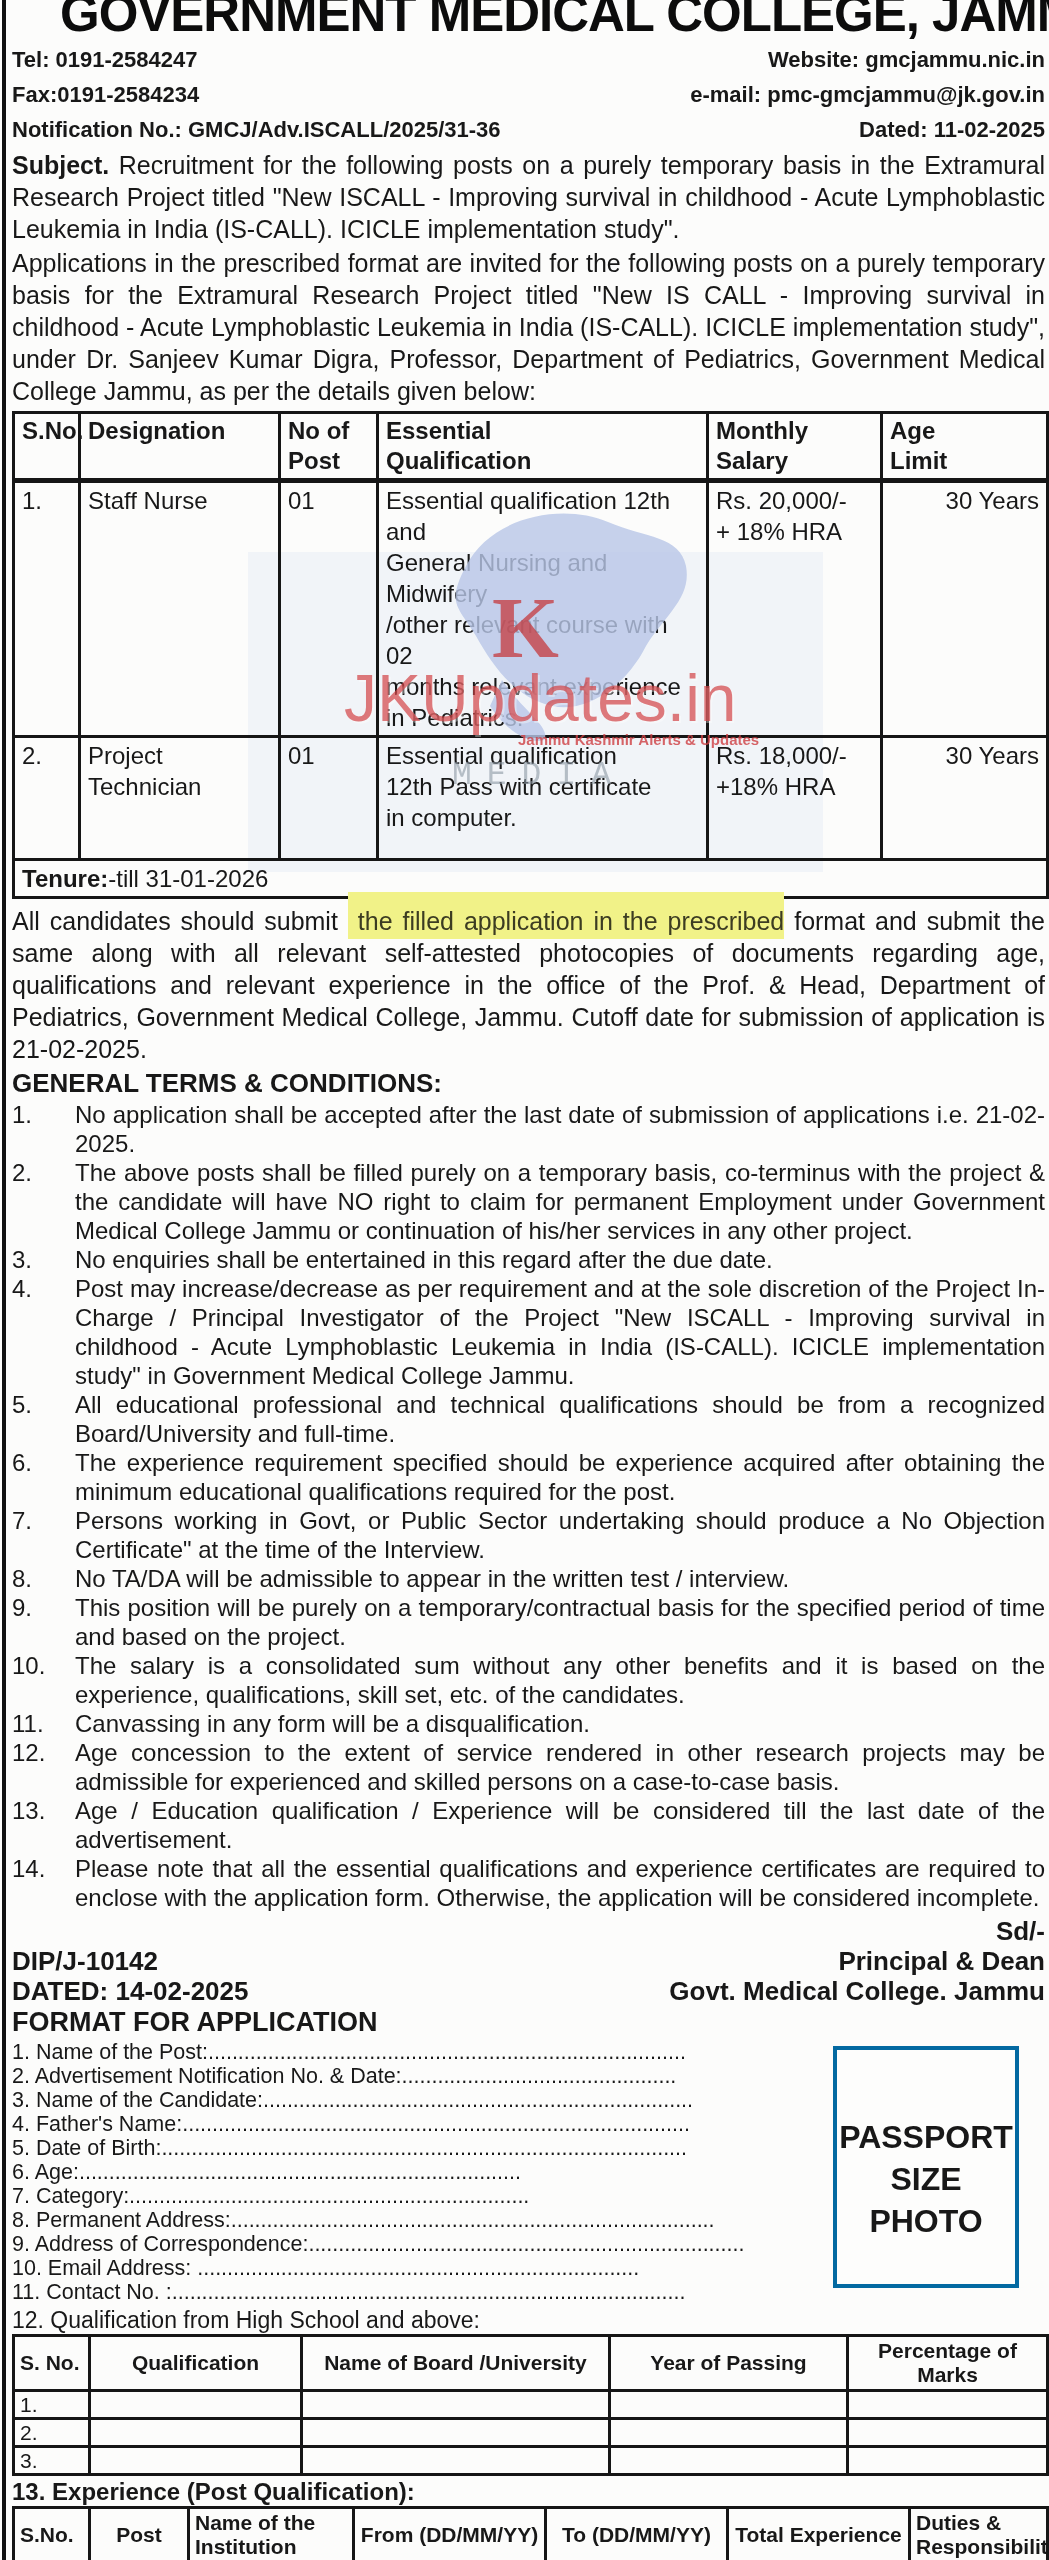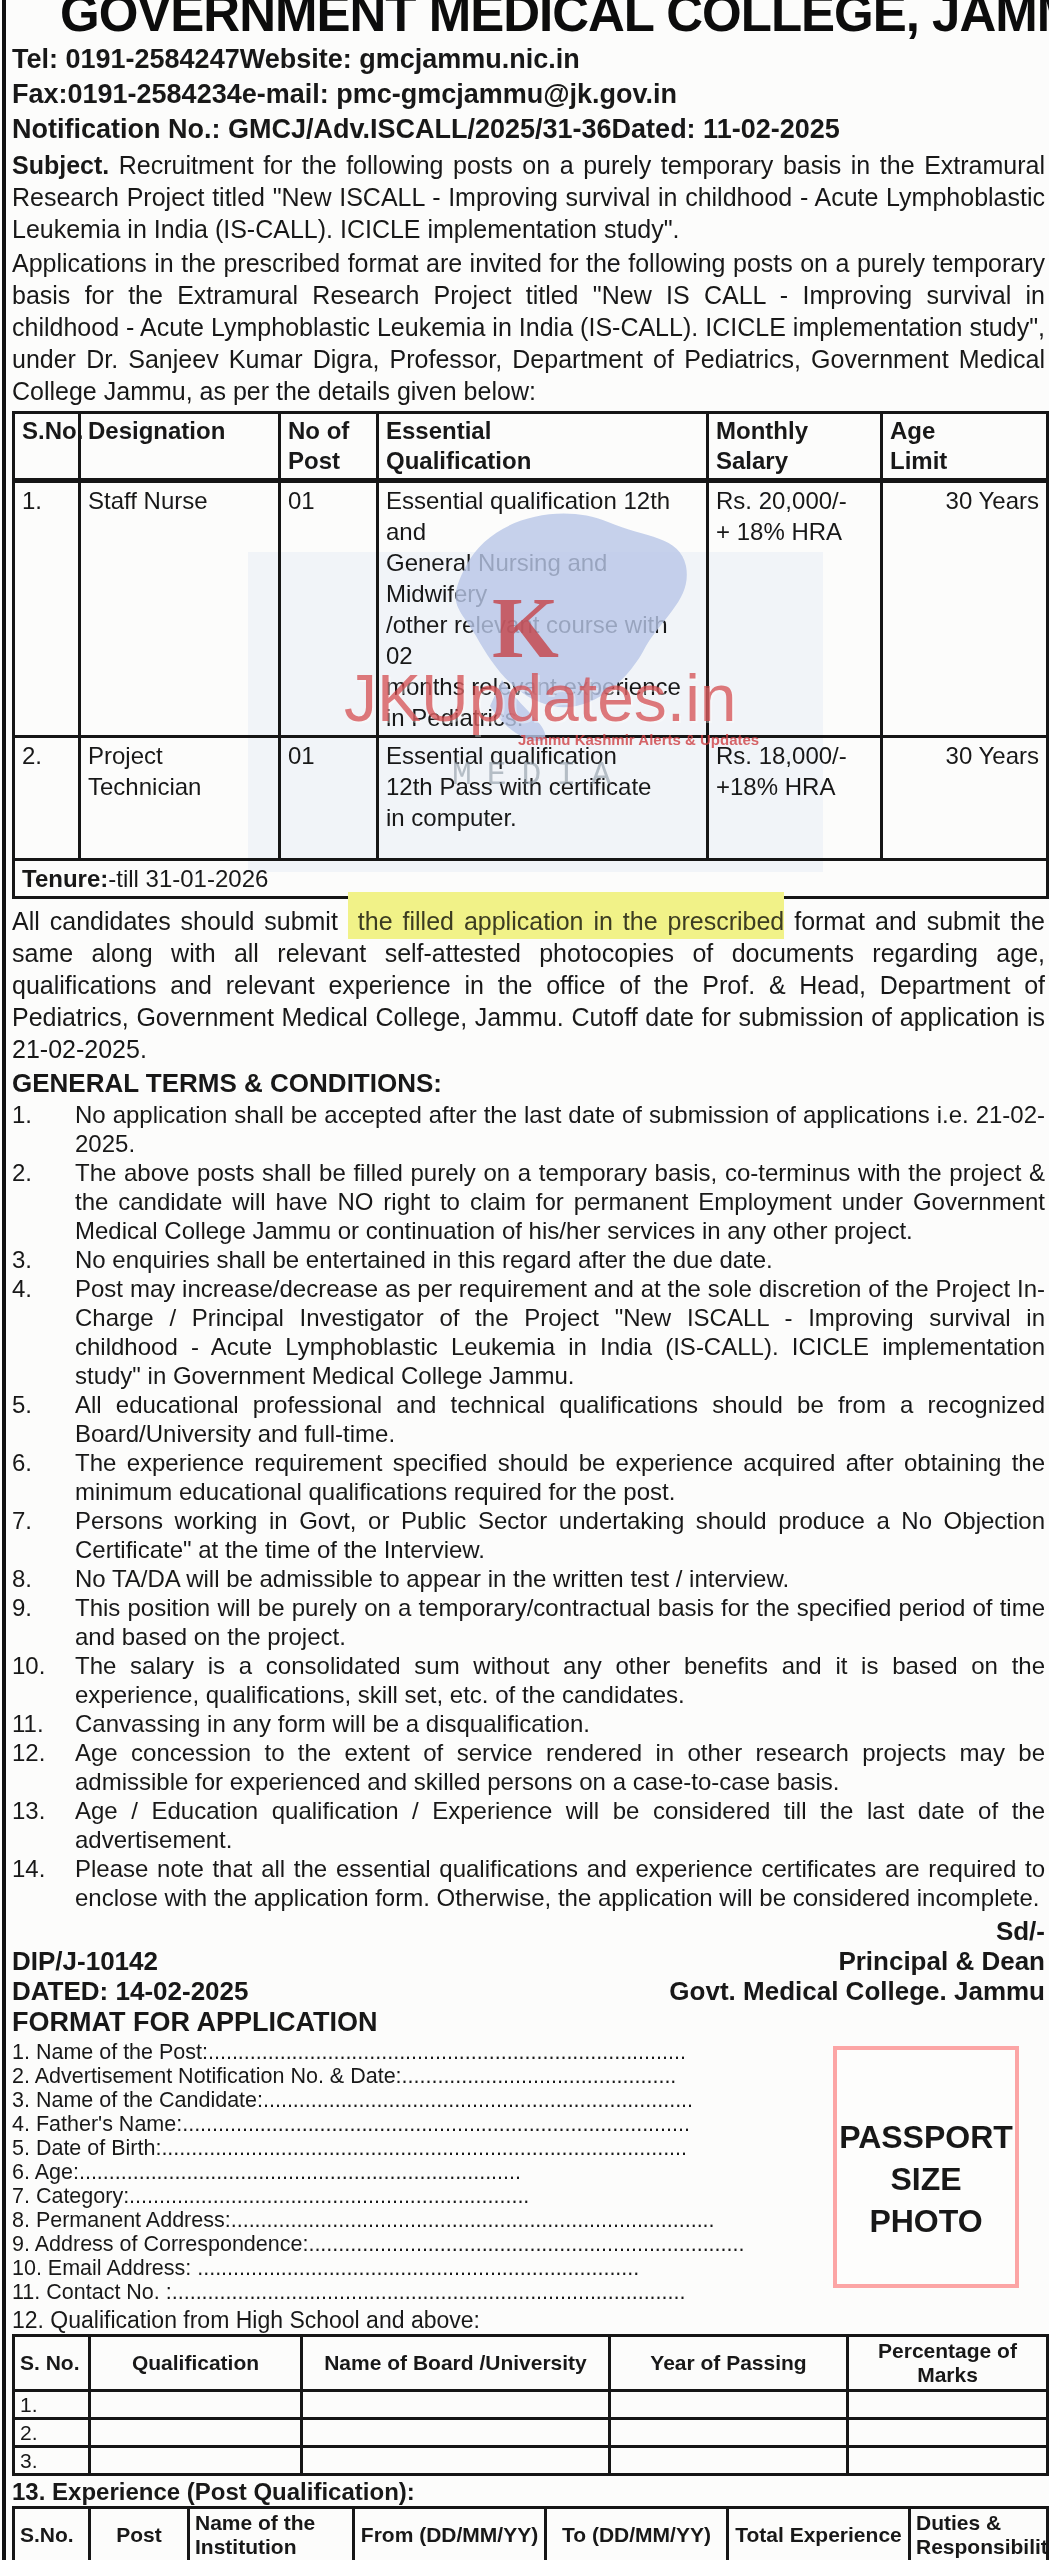--- a/index.html
+++ b/index.html
@@ -8,21 +8,21 @@
     background:#fcfcfb;color:#181818;margin:0 auto;
     font-family:"Liberation Sans",sans-serif;
   }
   .page::before{content:"";position:absolute;left:2px;top:0;bottom:0;width:4px;background:#101010;z-index:4;}
   .content{position:relative;z-index:2;padding:0 0 0 12px;}
 
   .doc-title{
     font-size:51px;font-weight:bold;white-space:nowrap;letter-spacing:-1px;
     margin:-12px 0 2px 48px;line-height:52px;color:#0c0c0c;
   }
-  .contact-row{display:flex;justify-content:flex-start;font-weight:bold;font-size:27px;line-height:35px;padding-right:4px;}
+  .contact-row{display:flex;justify-content:space-between;font-weight:bold;font-size:22px;line-height:35px;padding-right:4px;}
   .para{font-size:25px;line-height:32px;text-align:justify;margin:2px 4px 2px 0;}
   .para b{font-weight:bold;}
 
   table{border-collapse:collapse;width:100%;table-layout:fixed;}
   .posts-table{margin-top:4px;}
   .posts-table th,.posts-table td{border:3px solid #161616;padding:2px 7px;vertical-align:top;}
   .posts-table th{font-size:24px;line-height:30px;text-align:left;font-weight:bold;border-bottom-width:5px;}
   .posts-table td{font-size:24px;line-height:31px;}
   .preline{white-space:pre-line;}
   .cell-salary{vertical-align:bottom;}
@@ -44,21 +44,21 @@
   .term-text{flex:1;text-align:justify;padding-right:4px;}
 
   .sd-line{text-align:right;font-weight:bold;font-size:26px;line-height:30px;padding-right:4px;margin-top:4px;}
   .signoff-row{display:flex;justify-content:space-between;font-weight:bold;font-size:26px;line-height:30px;padding-right:4px;}
   .format-heading{text-align:left;font-weight:bold;font-size:27px;line-height:32px;}
 
   .format-section{position:relative;margin-top:2px;}
   .field{font-size:21.5px;line-height:24px;white-space:nowrap;overflow:hidden;width:800px;}
   .passport-box{
     position:absolute;top:6px;right:30px;width:186px;height:242px;
-    border:4px solid #fca5a5;background:#fdfdfc;text-align:center;
+    border:4px solid #0369a1;background:#fdfdfc;text-align:center;
     font-weight:bold;font-size:32px;line-height:42px;padding-top:66px;box-sizing:border-box;
   }
   .section-label{font-size:23px;line-height:28px;margin-top:2px;}
   .section-label.bold{font-weight:bold;font-size:24px;}
 
   .blank-table th,.blank-table td{border:3px solid #161616;}
   .blank-table th{font-size:21px;line-height:24px;font-weight:bold;padding:2px 5px;text-align:center;}
   .blank-table th.first,.blank-table td.first{text-align:left;padding-left:5px;}
   .qual-table td{height:25px;font-size:21px;padding:0 5px;}
 

